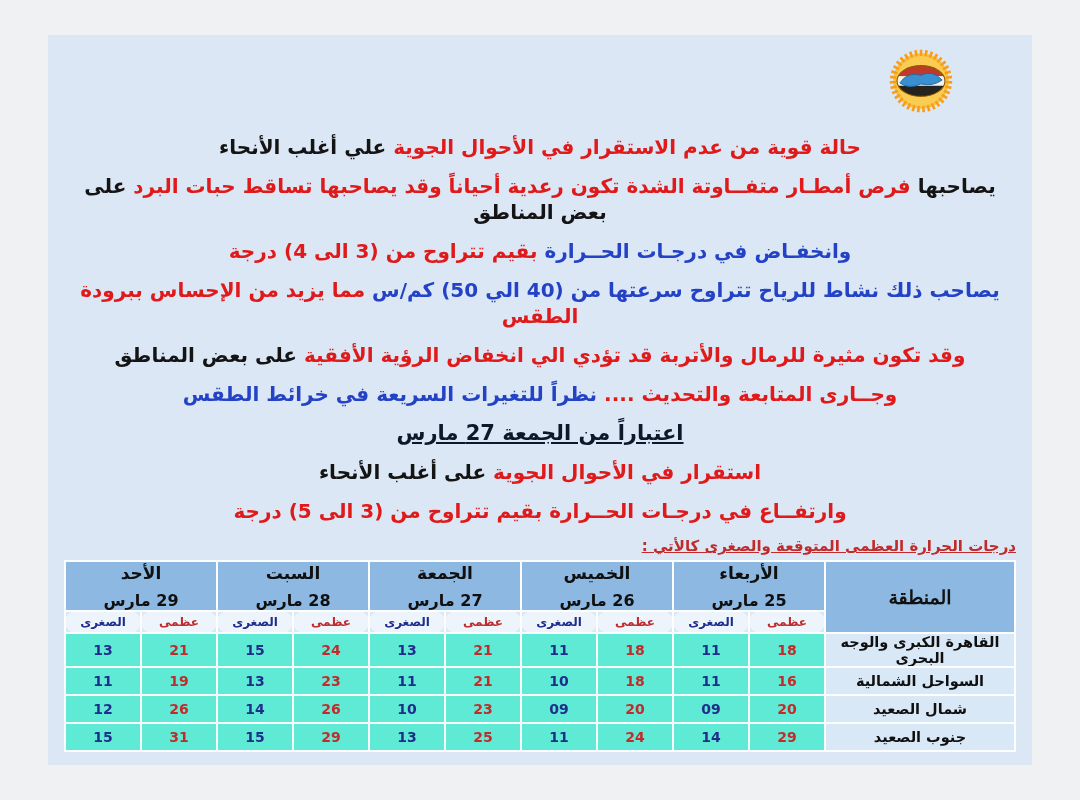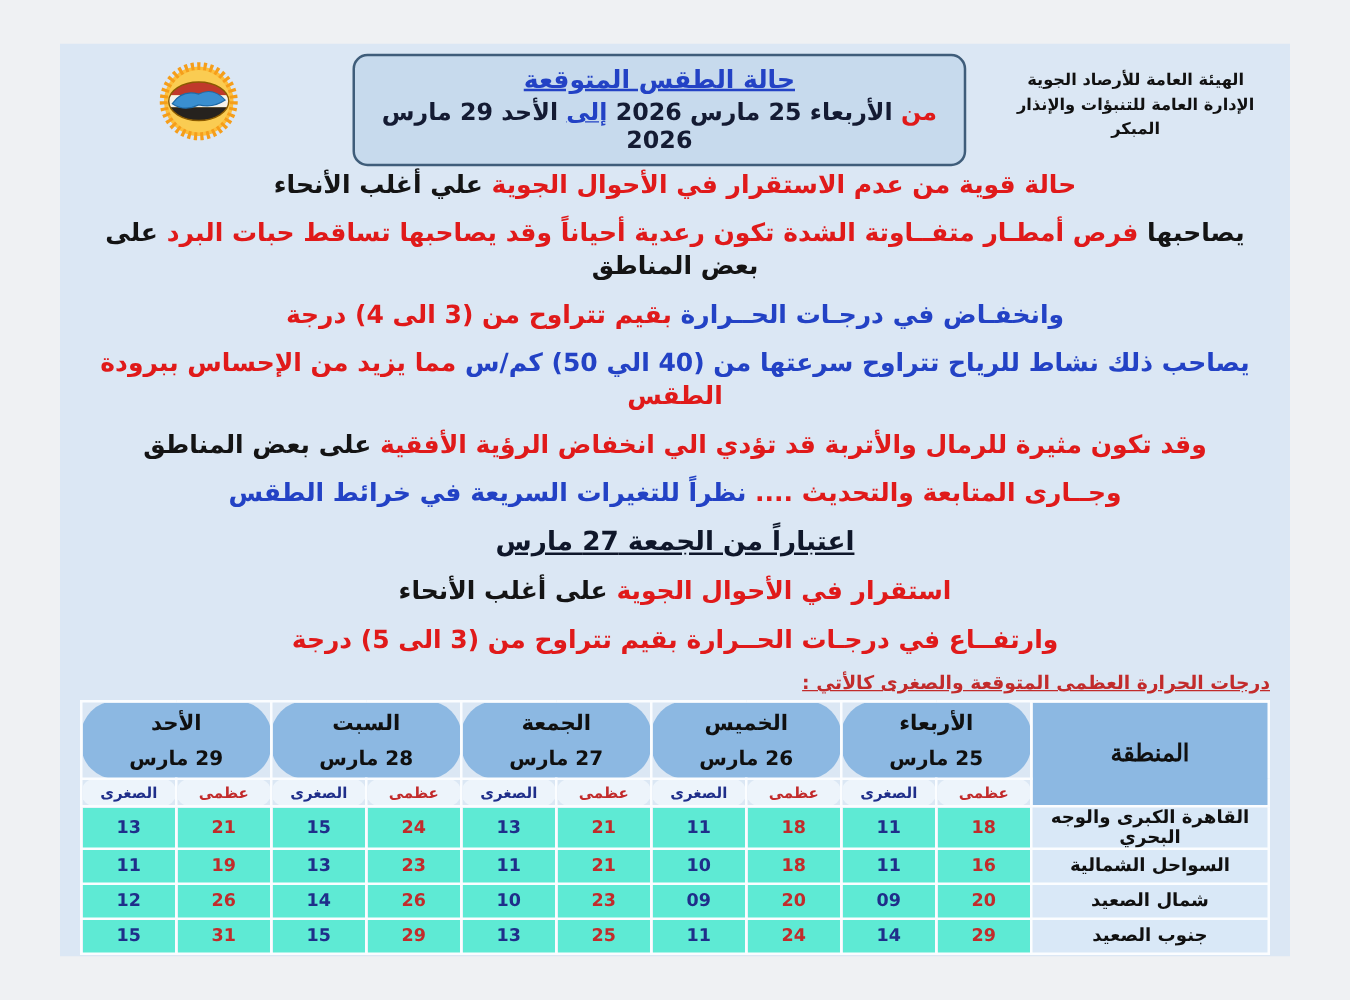--- a/index.html
+++ b/index.html
@@ -40,52 +40,39 @@
   .blue{color:var(--blue);}
   .black{color:#141414;}
   
   .tbl-caption{
     text-align:right; color:var(--table_red); font-size:15px;
     text-decoration:underline; margin-top:8px; padding-left:4px;
   }
   table{width:100%; border-collapse:collapse; margin-top:5px; table-layout:fixed;}
   th,td{border:2px solid #fbfdff; text-align:center; vertical-align:middle; overflow:hidden;}
   col.region-col{width:20%;}
-  .day-head{background:#8cb8e2; color:#101010; height:62px; font-size:17px;border-radius:27px;}
+  .day-head{background:#8cb8e2; color:#101010; height:50px; font-size:17px;}
   .day-head .day-date{font-size:16px; margin-top:8px;}
   .region-head{background:#8cb8e2; color:#101010; font-size:19px;font-family:Liberation Serif, serif;}
   .sub-head{background:#edf4fb; height:22px; font-size:12px;border-radius:11px;}
   .sub-max{color:var(--table_red);}
   .sub-min{color:var(--navy);}
   .data-row td{background:#5eead4; height:28px; font-size:14px;}
   .data-row td.region-cell{background:#d9e8f7; color:#101010; font-size:14.5px;}
   td.t-max{color:var(--table_red);}
   td.t-min{color:var(--navy);}
   
   .logo-svg{width:96px; height:68px; display:block;}
 </style>
 </head>
 <body>
 
 <div class="sheet">
 
   <div class="top-row">
-    <div class="org-block">
-      <div>الهيئة العامة للأرصاد الجوية</div>
-      <div>الإدارة العامة للتنبؤات والإنذار المبكر</div>
-    </div>
-    <div class="title-box">
-      <div class="box-title">حالة الطقس المتوقعة</div>
-      <div class="box-sub">
-        <span class="w-red">من</span>
-        <span class="w-dark">الأربعاء 25 مارس 2026</span>
-        <span class="w-blue">إلى</span>
-        <span class="w-dark">الأحد 29 مارس 2026</span>
-      </div>
-    </div>
     <div class="logo-block">
       <svg class="logo-svg" viewBox="0 0 100 70">
         <circle cx="50" cy="35" r="29" fill="#FDBE3B" stroke="#F59E1B" stroke-width="7" stroke-dasharray="2.6 2.6"></circle>
         <circle cx="50" cy="35" r="26" fill="#FACC52"></circle>
         <clipPath id="emblem">
             <ellipse cx="50" cy="35" rx="25" ry="16"></ellipse>
           </clipPath>
         <g clip-path="url(#emblem)">
           <rect x="20" y="19" width="60" height="11" fill="#c0392b"></rect>
           <rect x="20" y="30" width="60" height="10" fill="#f5f2ea"></rect>

